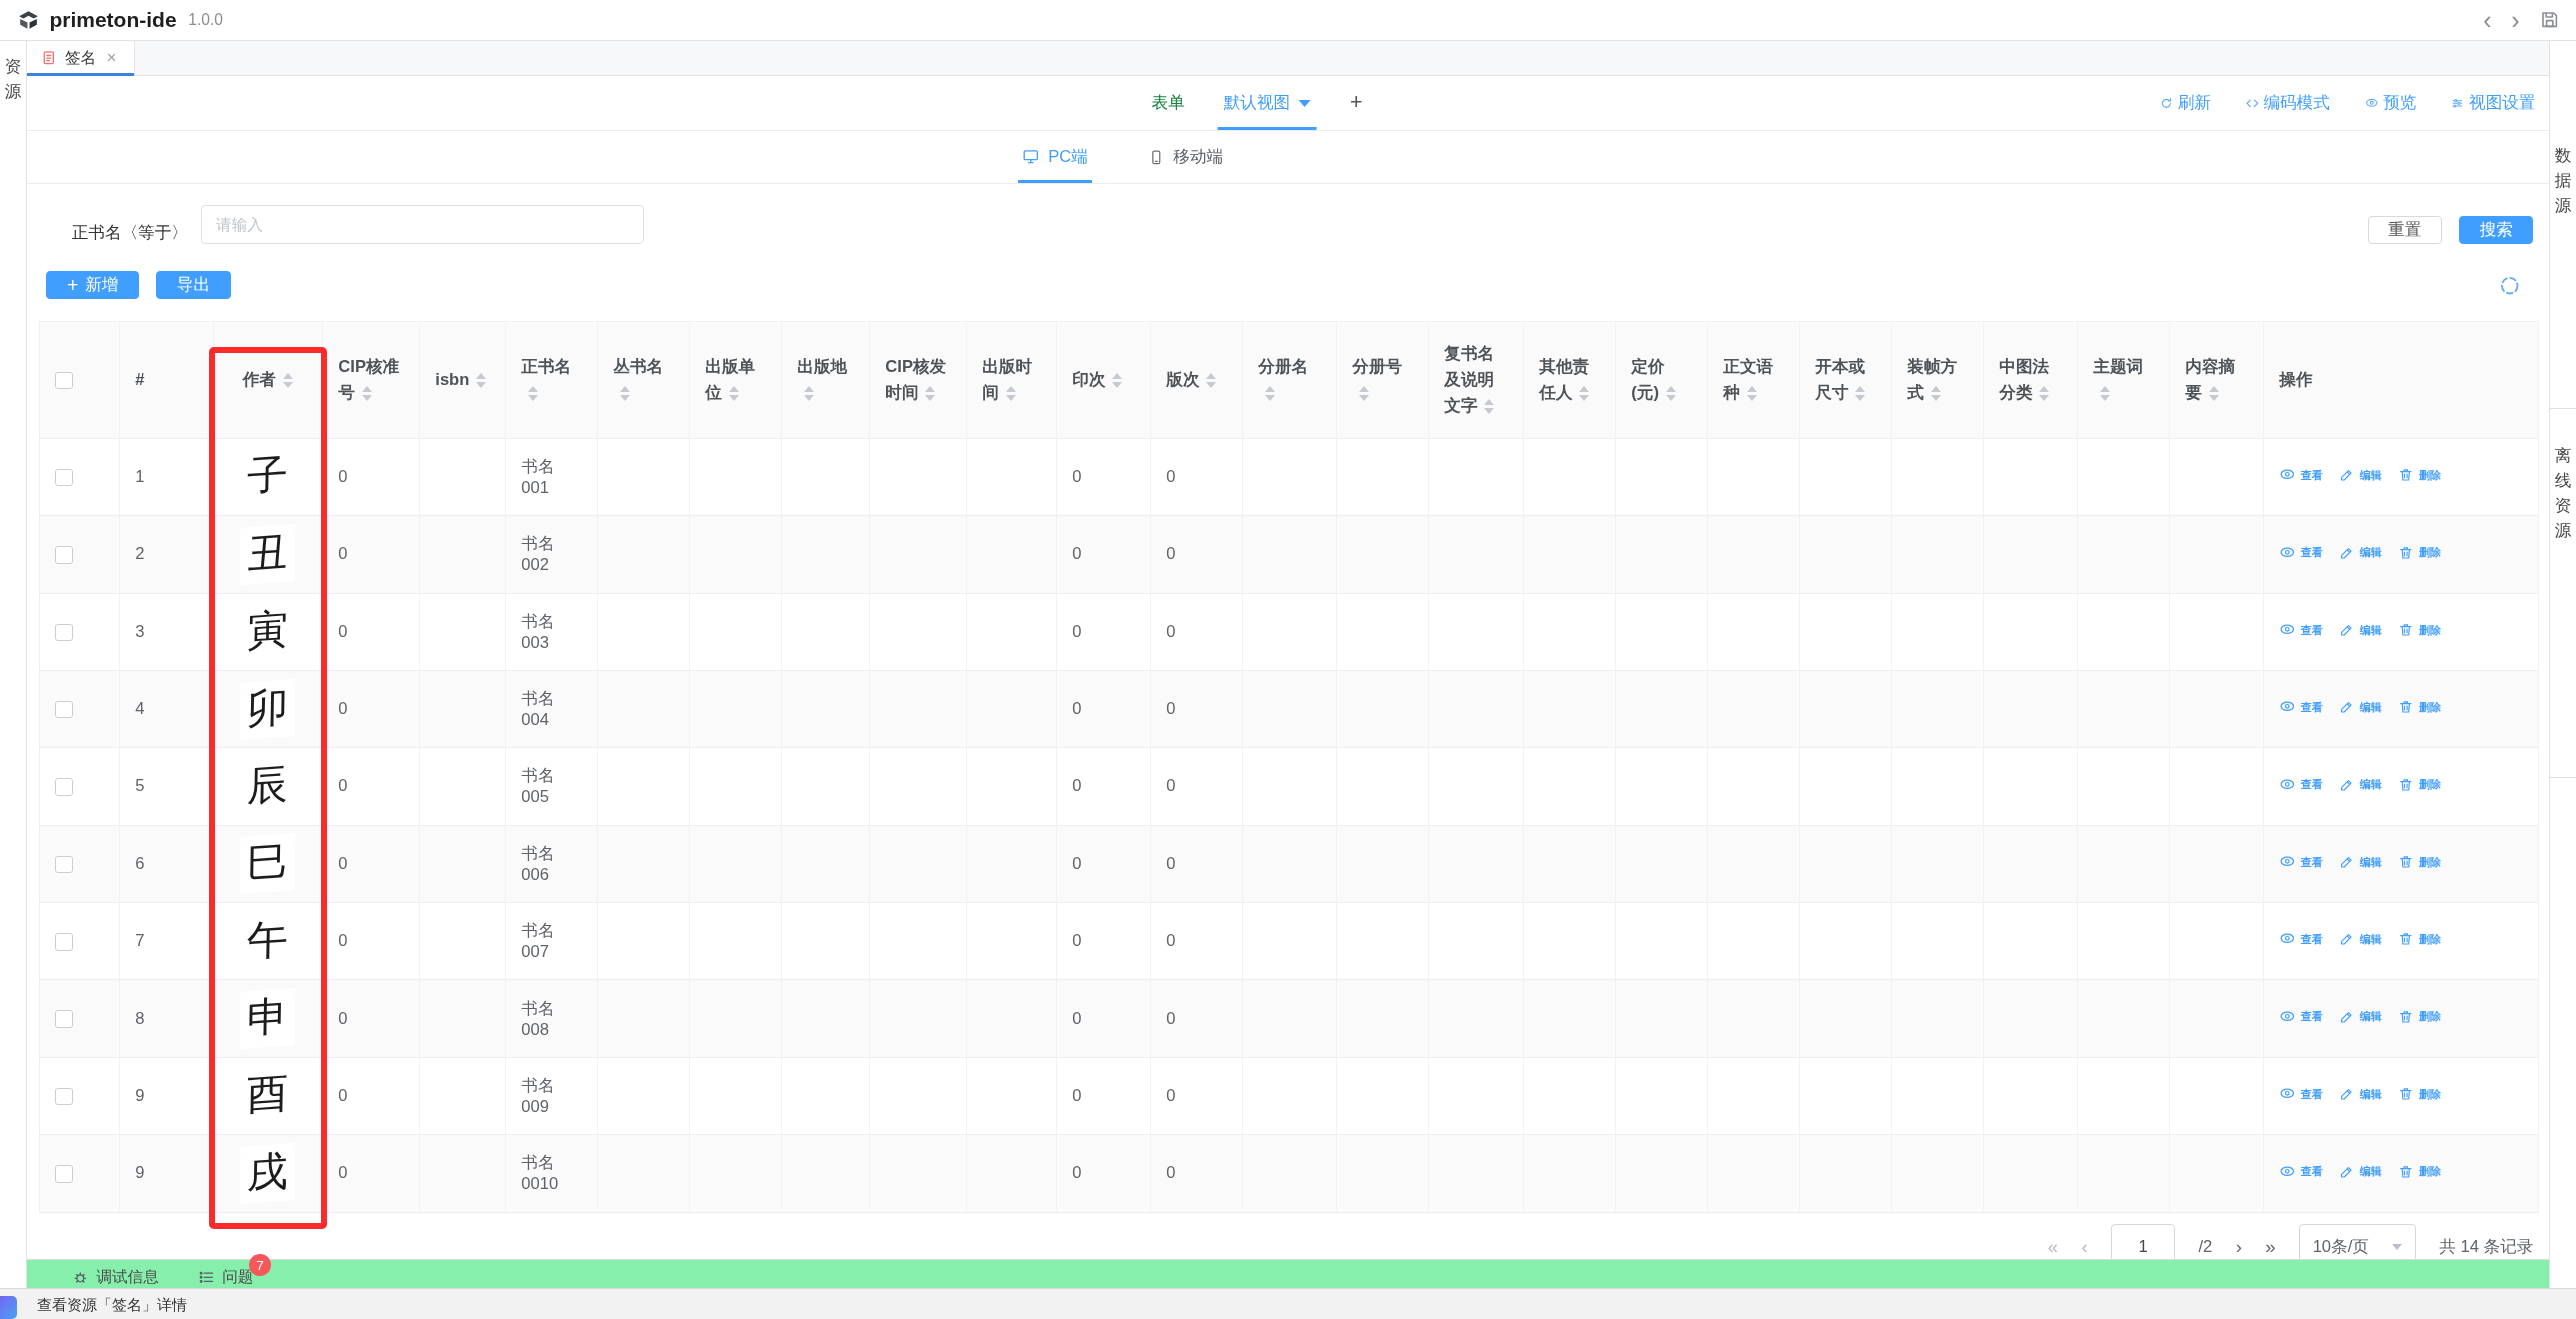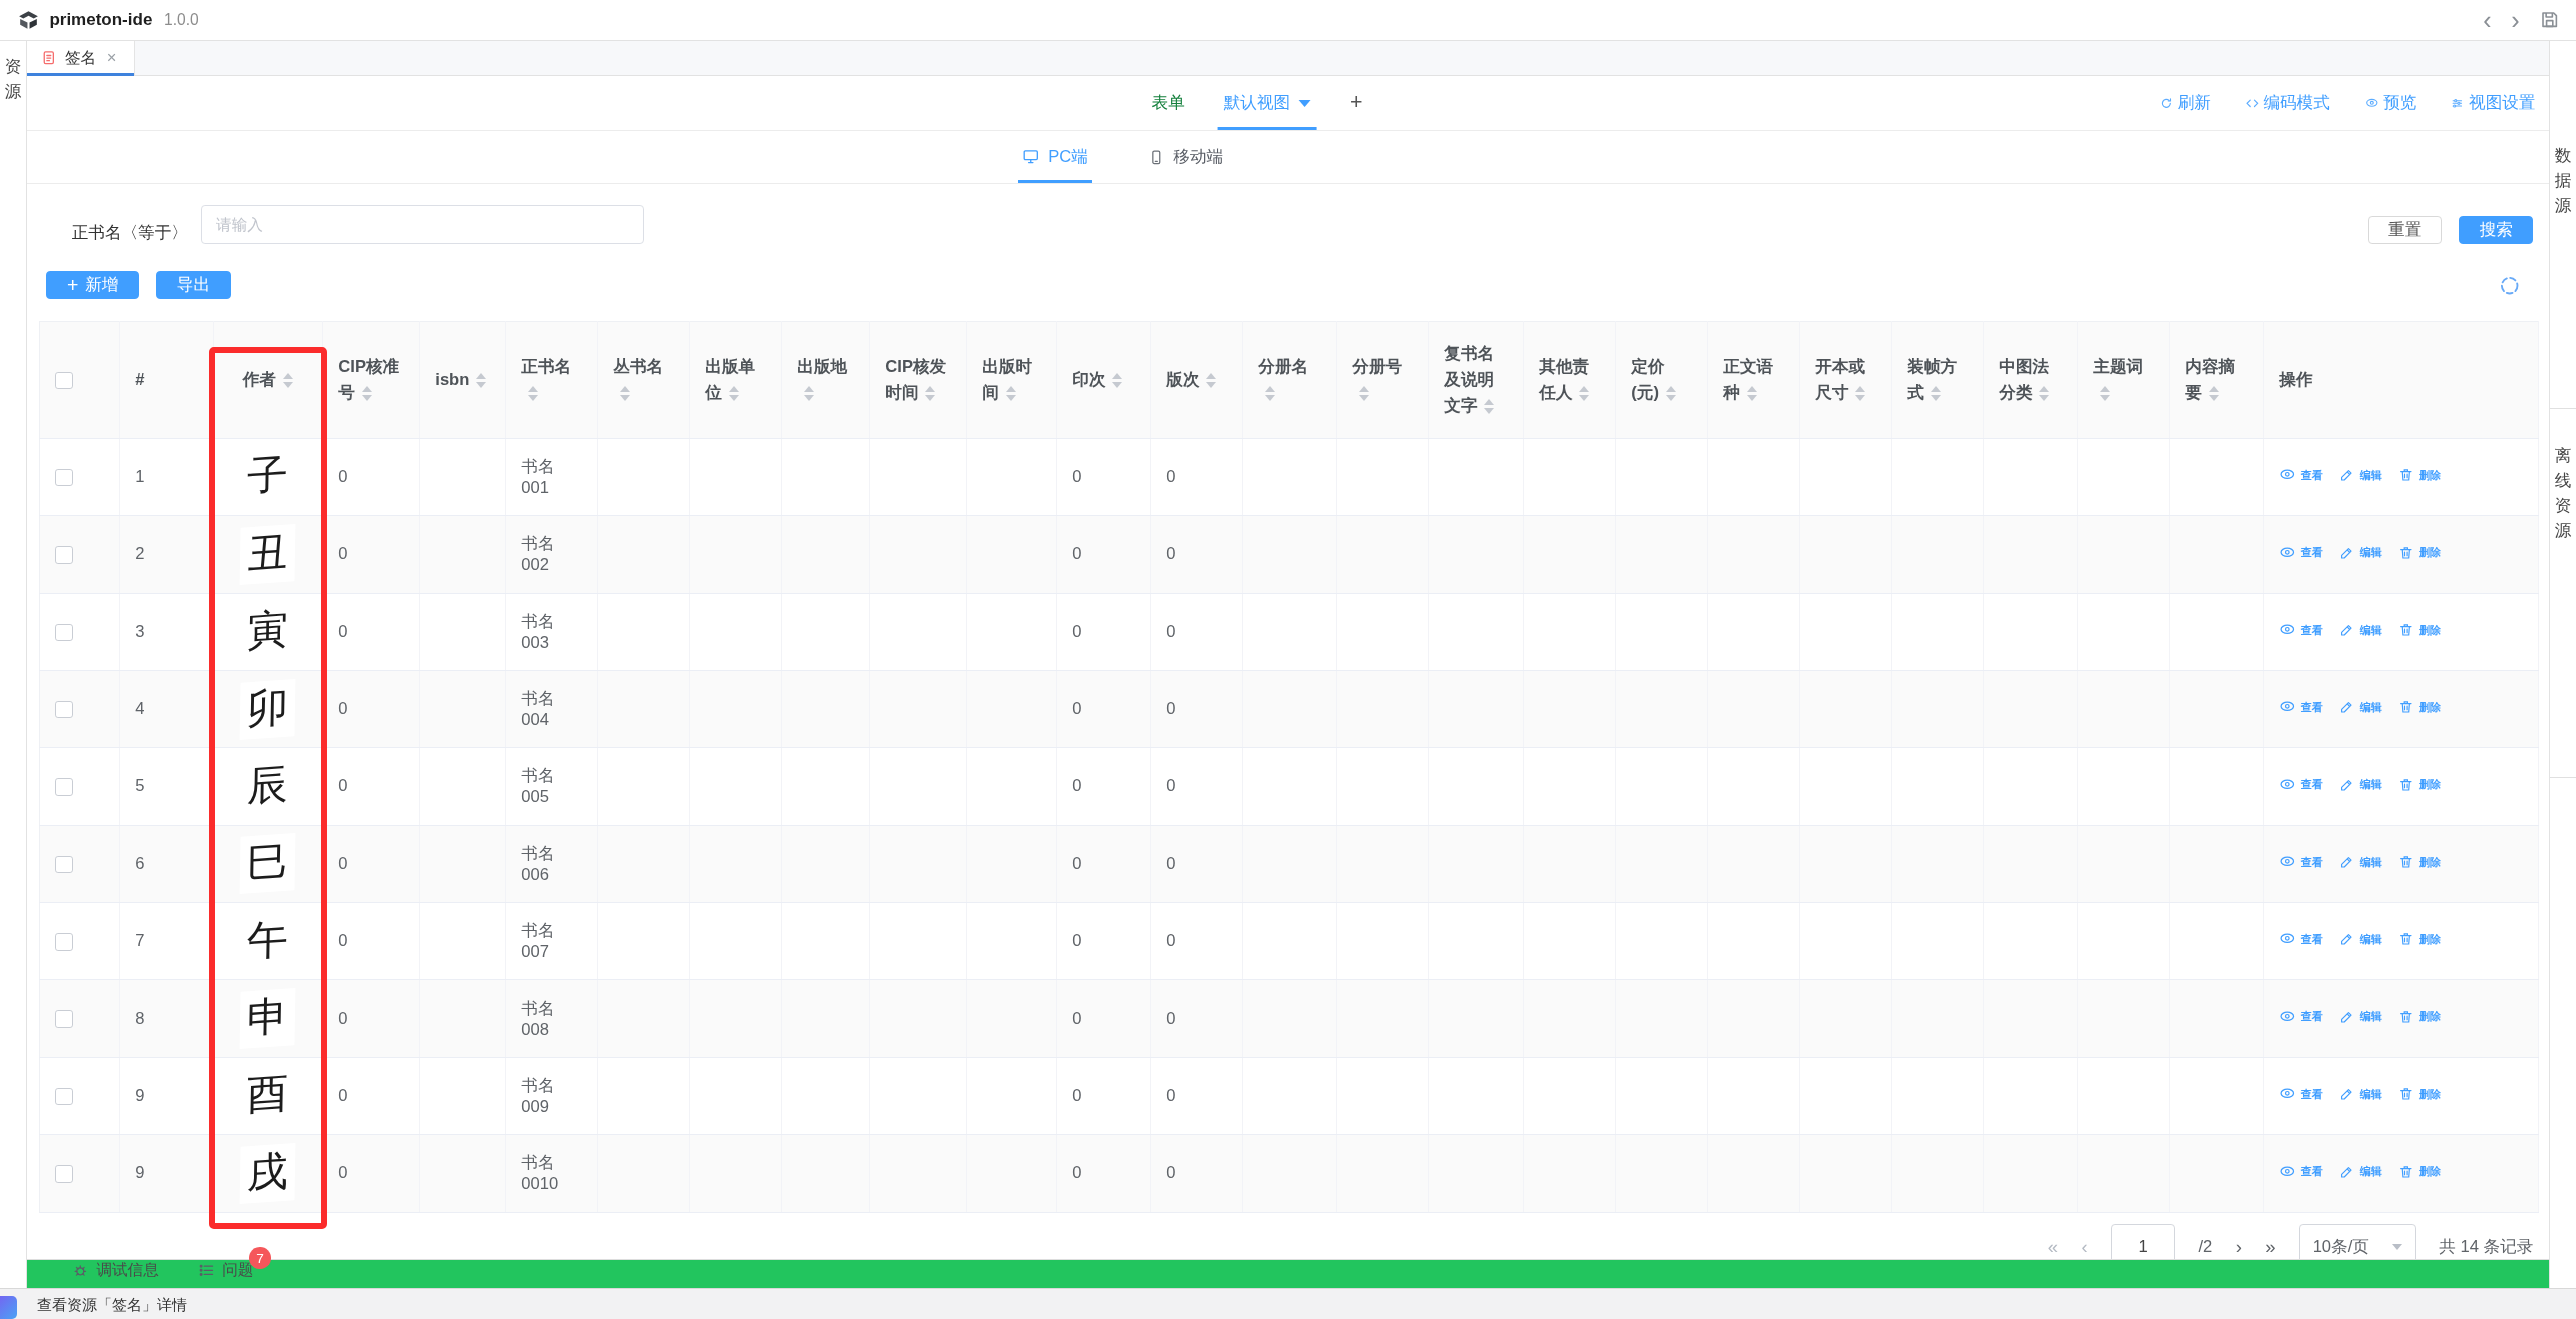--- a/index.html
+++ b/index.html
@@ -5,21 +5,21 @@
   * { box-sizing: border-box; margin: 0; padding: 0; }
   html,body { width: 2576px; height: 1319px; overflow: hidden; }
   body {
     font-family: "Liberation Sans", "DejaVu Sans", sans-serif;
     font-size: 15.6px; color: #333; background: #fff; position: relative;
   }
   svg { display: block; }
 
   
   .titlebar { height: 41px; display: flex; align-items: center; padding: 0 15.6px; border-bottom: 1px solid #e2e2e2; background: #fff; }
-  .app-title { font-weight: bold; font-size: 17px; color: #1f1f1f; margin-left: 8.8px; }
+  .app-title { font-weight: bold; font-size: 21px; color: #1f1f1f; margin-left: 8.8px; }
   .app-version { color: #8c8c8c; font-size: 15.6px; margin-left: 11.7px; }
   .titlebar-right { margin-left: auto; display: flex; align-items: center; gap: 19.5px; color: #8a8f95; }
   .nav-arrow { font-size: 25px; line-height: 1; color: #8a8f95; cursor: default; }
 
   
   .workspace { display: flex; height: 1247px; }
   .left-rail { width: 27px; border-right: 1px solid #e2e2e2; padding-top: 12.7px; background: #fff; }
   .right-rail { width: 27px; border-left: 1px solid #e2e2e2; background: #fff; }
   .rail-item { width: 100%; text-align: center; font-size: 16.6px; color: #454545; line-height: 25px; word-break: break-all; padding: 0 3.9px; }
   .right-rail .rail-item-1 { margin-top: 102px; padding-bottom: 190px; border-bottom: 1px solid #e0e0e0; }
@@ -89,21 +89,21 @@
   
   .pg-block { width: fit-content; margin-left: auto; margin-top: 11.7px; }
   .pagination-row { display: flex; align-items: center; gap: 23.4px; color: #5f6368; font-size: 16.6px; }
   .pg-btn { font-size: 18.5px; color: #b4bac3; }
   .pg-btn.dark { color: #5f6368; }
   .page-input { width: 64px; height: 45px; border: 1px solid #d4d7dd; border-radius: 3.9px; text-align: center; line-height: 43px; color: #444; font-size: 16.6px; }
   .page-size { width: 117px; height: 45px; border: 1px solid #d4d7dd; border-radius: 3.9px; display: flex; align-items: center; justify-content: space-between; padding: 0 12.7px; color: #5f6368; }
   .caret-down-gray { width: 0; height: 0; border-left: 5.8px solid transparent; border-right: 5.8px solid transparent; border-top: 6.8px solid #b9bec7; }
 
   
-  .debug-bar { height: 29px; border-top: 1px solid #ddd; display: flex; align-items: flex-start; gap: 39px; padding-left: 45px; background: #22c55e; }
+  .debug-bar { height: 29px; border-top: 1px solid #ddd; display: flex; align-items: flex-end; gap: 39px; padding-left: 45px; background: #86efac; }
   .debug-item { display: inline-flex; align-items: center; gap: 7.8px; font-size: 15.6px; color: #4a4a4a; position: relative; }
   .badge { position: absolute; top: -12.7px; right: -17.5px; min-width: 21.4px; height: 21.4px; border-radius: 50%; background: #f5575b; color: #fff; font-size: 13.6px; display: flex; align-items: center; justify-content: center; }
   .statusbar { height: 34px; background: #f2f2f3; border-top: 1px solid #d8d8d8; display: flex; align-items: center; padding-left: 37px; font-size: 15px; color: #333; position: relative; }
   .status-logo { position: absolute; left: -6.8px; bottom: 2.9px; width: 23.4px; height: 23.4px; border-radius: 4.9px; background: linear-gradient(135deg, #7a5cf0, #4aa3f5); }
 
   
   .annotation-rect { position: absolute; border: 6.8px solid #fb2b2b; border-radius: 4.9px; pointer-events: none; z-index: 10; }
 </style>
 </head>
 <body>

